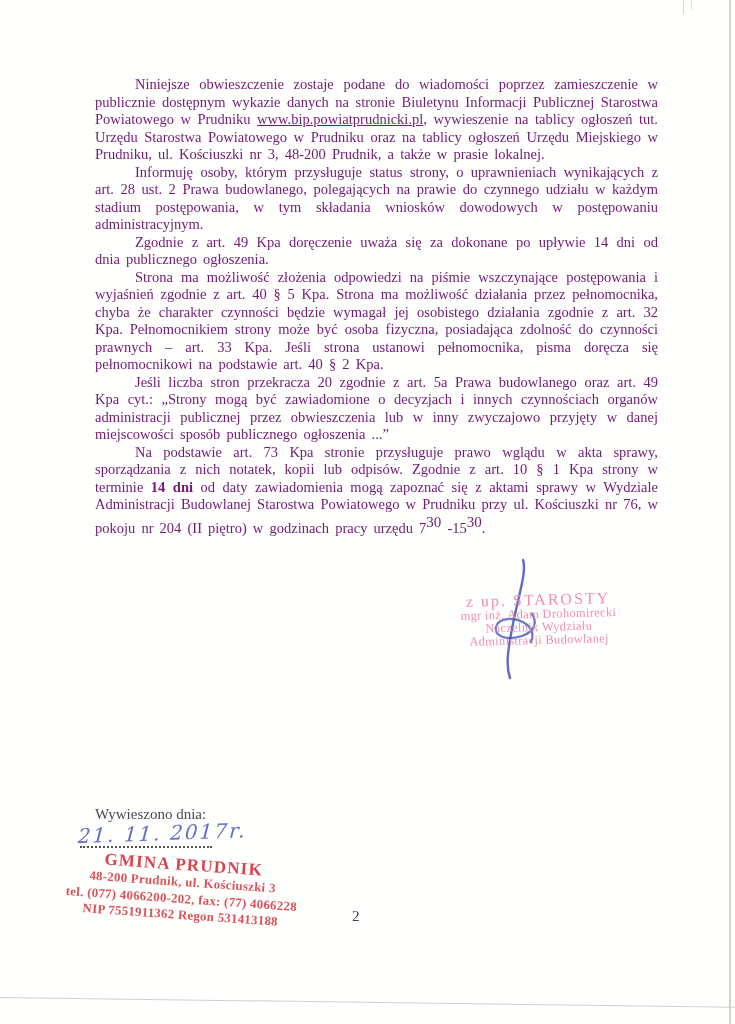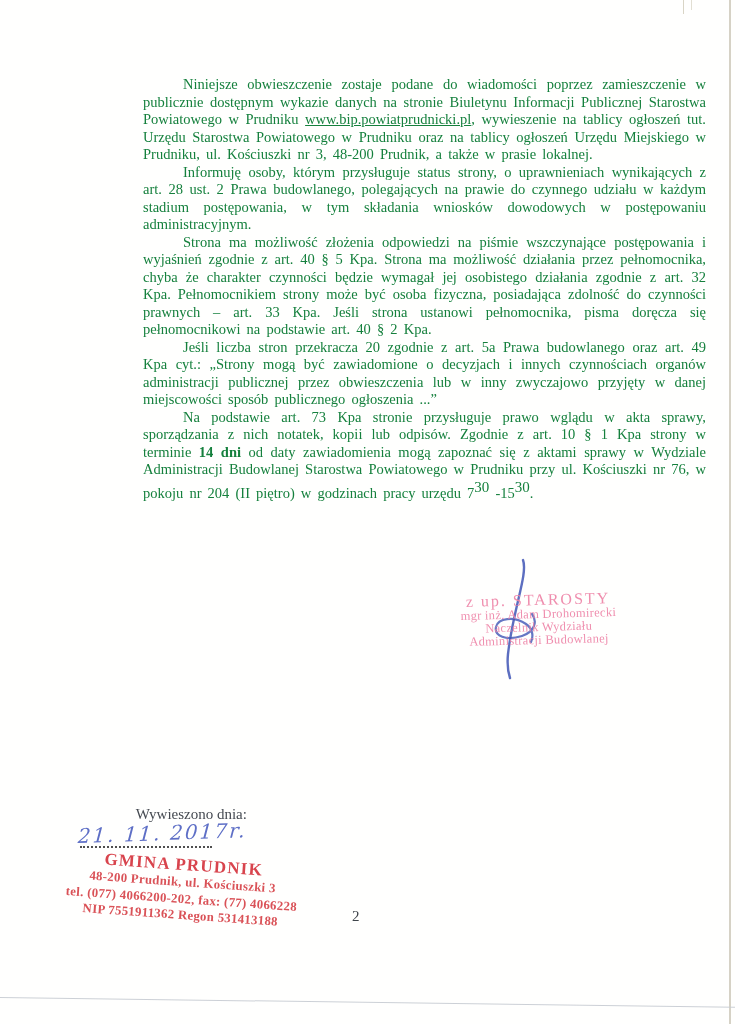--- a/index.html
+++ b/index.html
@@ -5,22 +5,22 @@
   html,body { margin:0; padding:0; background:#ffffff; }
   .page {
     position:relative; width:735px; height:1024px;
     background:#fffffe; overflow:hidden;
     font-family:"Liberation Serif","DejaVu Serif",serif;
   }
 
   
   .body-text {
     position:absolute; left:95px; top:76px; width:563px;
-    color:#15803d; font-size:14.5px; line-height:17.5px;
-    text-align:justify; word-spacing:2.5px;margin-left:48px;
+    color:#701a75; font-size:14.5px; line-height:17.5px;
+    text-align:justify; word-spacing:2.5px;
   }
   .para { margin:0; text-indent:40px; }
   .para.heading { text-align:center; text-indent:0; font-weight:bold; margin-top:14px; margin-bottom:0; font-size:15px; }
   .seg-u { text-decoration:underline; }
   .seg-b { font-weight:bold; }
   .seg-sup { font-size:15px; vertical-align:6px; }
 
   
   .sig-stamp {
     position:absolute; left:436px; top:592px; width:205px;
@@ -28,21 +28,21 @@
     opacity:0.92;
   }
   .sig-stamp .l1 { font-size:16px; letter-spacing:2px; line-height:16px; }
   .sig-stamp .l  { font-size:12.5px; line-height:13px; letter-spacing:0.3px; }
 
   
   .pen-signature { position:absolute; left:488px; top:556px; width:60px; height:126px; }
 
   
   .posting { position:absolute; left:78px; top:806px; }
-  .posting-label { margin-left:17px; font-size:15px; color:#454a51;text-align:right; }
+  .posting-label { margin-left:17px; font-size:15px; color:#454a51; }
   .posting-date {
     font-size:20px; color:#5e6fc6; font-style:italic; letter-spacing:2px;
     transform:rotate(-2deg) skewX(-6deg); transform-origin:left center;
     font-family:"DejaVu Serif",serif; margin-top:1px;
   }
   .dotline { width:132px; border-bottom:2px dotted #4f4f4f; height:0; margin-top:-2px; margin-left:2px; }
 
   
   .office-stamp {
     position:absolute; left:32px; top:856px; width:300px;
@@ -64,20 +64,21 @@
   }
 </style>
 </head>
 <body>
 
 <div class="page">
 
   <div class="body-text">
       <p class="para"><span>Niniejsze obwieszczenie zostaje podane do wiadomości poprzez zamieszczenie w publicznie dostępnym wykazie danych na stronie Biuletynu Informacji Publicznej Starostwa Powiatowego w Prudniku </span><span class="seg-u">www.bip.powiatprudnicki.pl</span><span>, wywieszenie na tablicy ogłoszeń tut. Urzędu Starostwa Powiatowego w Prudniku oraz na tablicy ogłoszeń Urzędu Miejskiego w Prudniku, ul. Kościuszki nr 3, 48-200 Prudnik, a także w prasie lokalnej.</span></p>
       <p class="para"><span>Informuję osoby, którym przysługuje status strony, o uprawnieniach wynikających z art. 28 ust. 2 Prawa budowlanego, polegających na prawie do czynnego udziału w każdym stadium postępowania, w tym składania wniosków dowodowych w postępowaniu administracyjnym.</span></p>
+      <p class="para"><span>Zgodnie z art. 49 Kpa doręczenie uważa się za dokonane po upływie 14 dni od dnia publicznego ogłoszenia.</span></p>
       <p class="para"><span>Strona ma możliwość złożenia odpowiedzi na piśmie wszczynające postępowania i wyjaśnień zgodnie z art. 40 § 5 Kpa. Strona ma możliwość działania przez pełnomocnika, chyba że charakter czynności będzie wymagał jej osobistego działania zgodnie z art. 32 Kpa. Pełnomocnikiem strony może być osoba fizyczna, posiadająca zdolność do czynności prawnych – art. 33 Kpa. Jeśli strona ustanowi pełnomocnika, pisma doręcza się pełnomocnikowi na podstawie art. 40 § 2 Kpa.</span></p>
       <p class="para"><span>Jeśli liczba stron przekracza 20 zgodnie z art. 5a Prawa budowlanego oraz art. 49 Kpa cyt.: „Strony mogą być zawiadomione o decyzjach i innych czynnościach organów administracji publicznej przez obwieszczenia lub w inny zwyczajowo przyjęty w danej miejscowości sposób publicznego ogłoszenia ...”</span></p>
       <p class="para"><span>Na podstawie art. 73 Kpa stronie przysługuje prawo wglądu w akta sprawy, sporządzania z nich notatek, kopii lub odpisów. Zgodnie z art. 10 § 1 Kpa strony w terminie </span><span class="seg-b">14 dni</span><span> od daty zawiadomienia mogą zapoznać się z aktami sprawy w Wydziale Administracji Budowlanej Starostwa Powiatowego w Prudniku przy ul. Kościuszki nr 76, w pokoju nr 204 (II piętro) w godzinach pracy urzędu 7</span><span class="seg-sup">30</span><span> -15</span><span class="seg-sup">30</span><span>.</span></p>
     </div>
 
   <div class="pen-signature">
     <svg width="60" height="126" viewBox="0 0 60 126">
       <path d="M 35,4 C 38,12 34,28 30,45 C 26,62 22,80 20,98 C 19,108 20,116 22,122" fill="none" stroke="#3f55b5" stroke-width="2.4" stroke-linecap="round" opacity="0.85"></path>
       <path d="M 44,58 C 50,66 46,76 34,80 C 18,85 6,80 8,71 C 10,62 26,60 38,68 C 44,72 46,79 43,86" fill="none" stroke="#3f55b5" stroke-width="2.2" stroke-linecap="round" opacity="0.8"></path>
     </svg>

